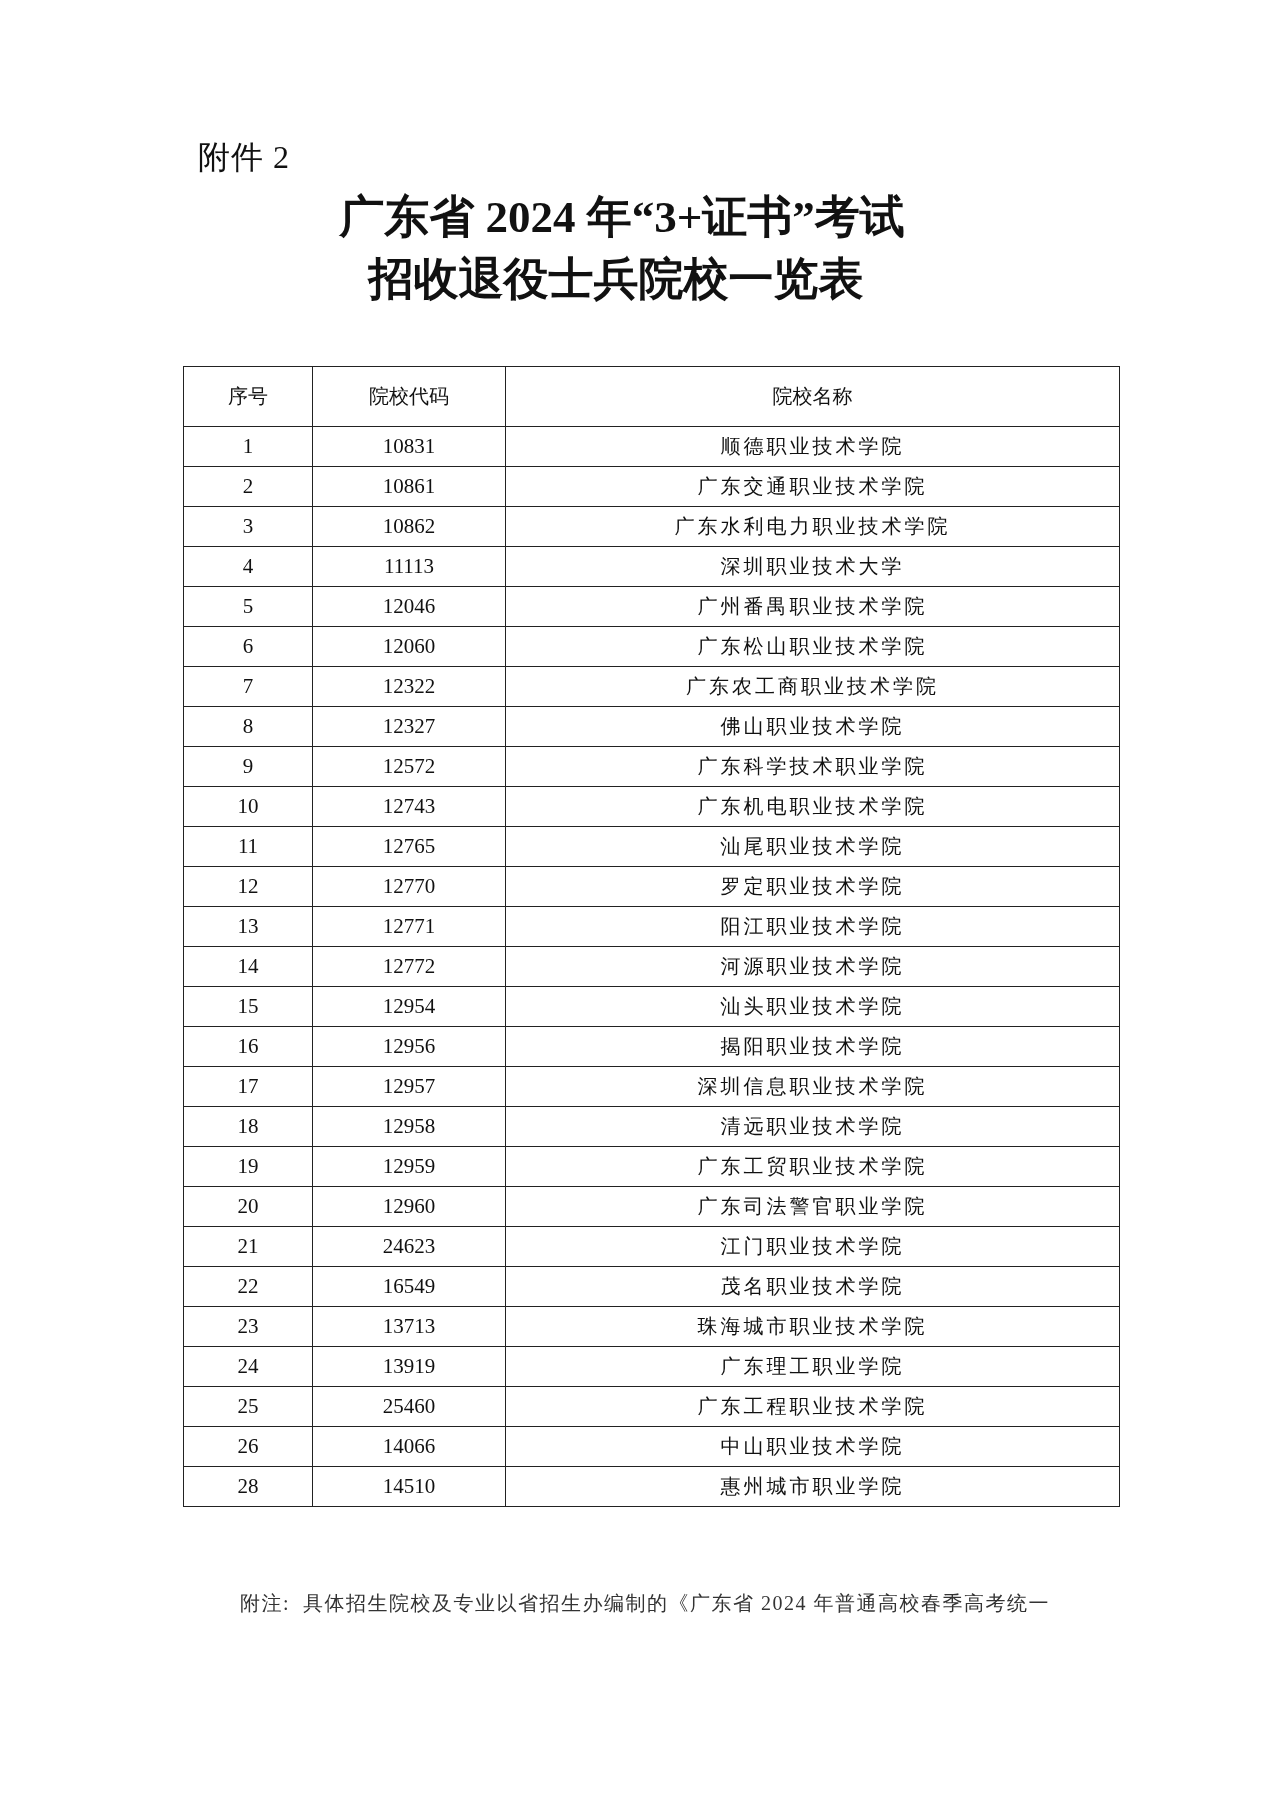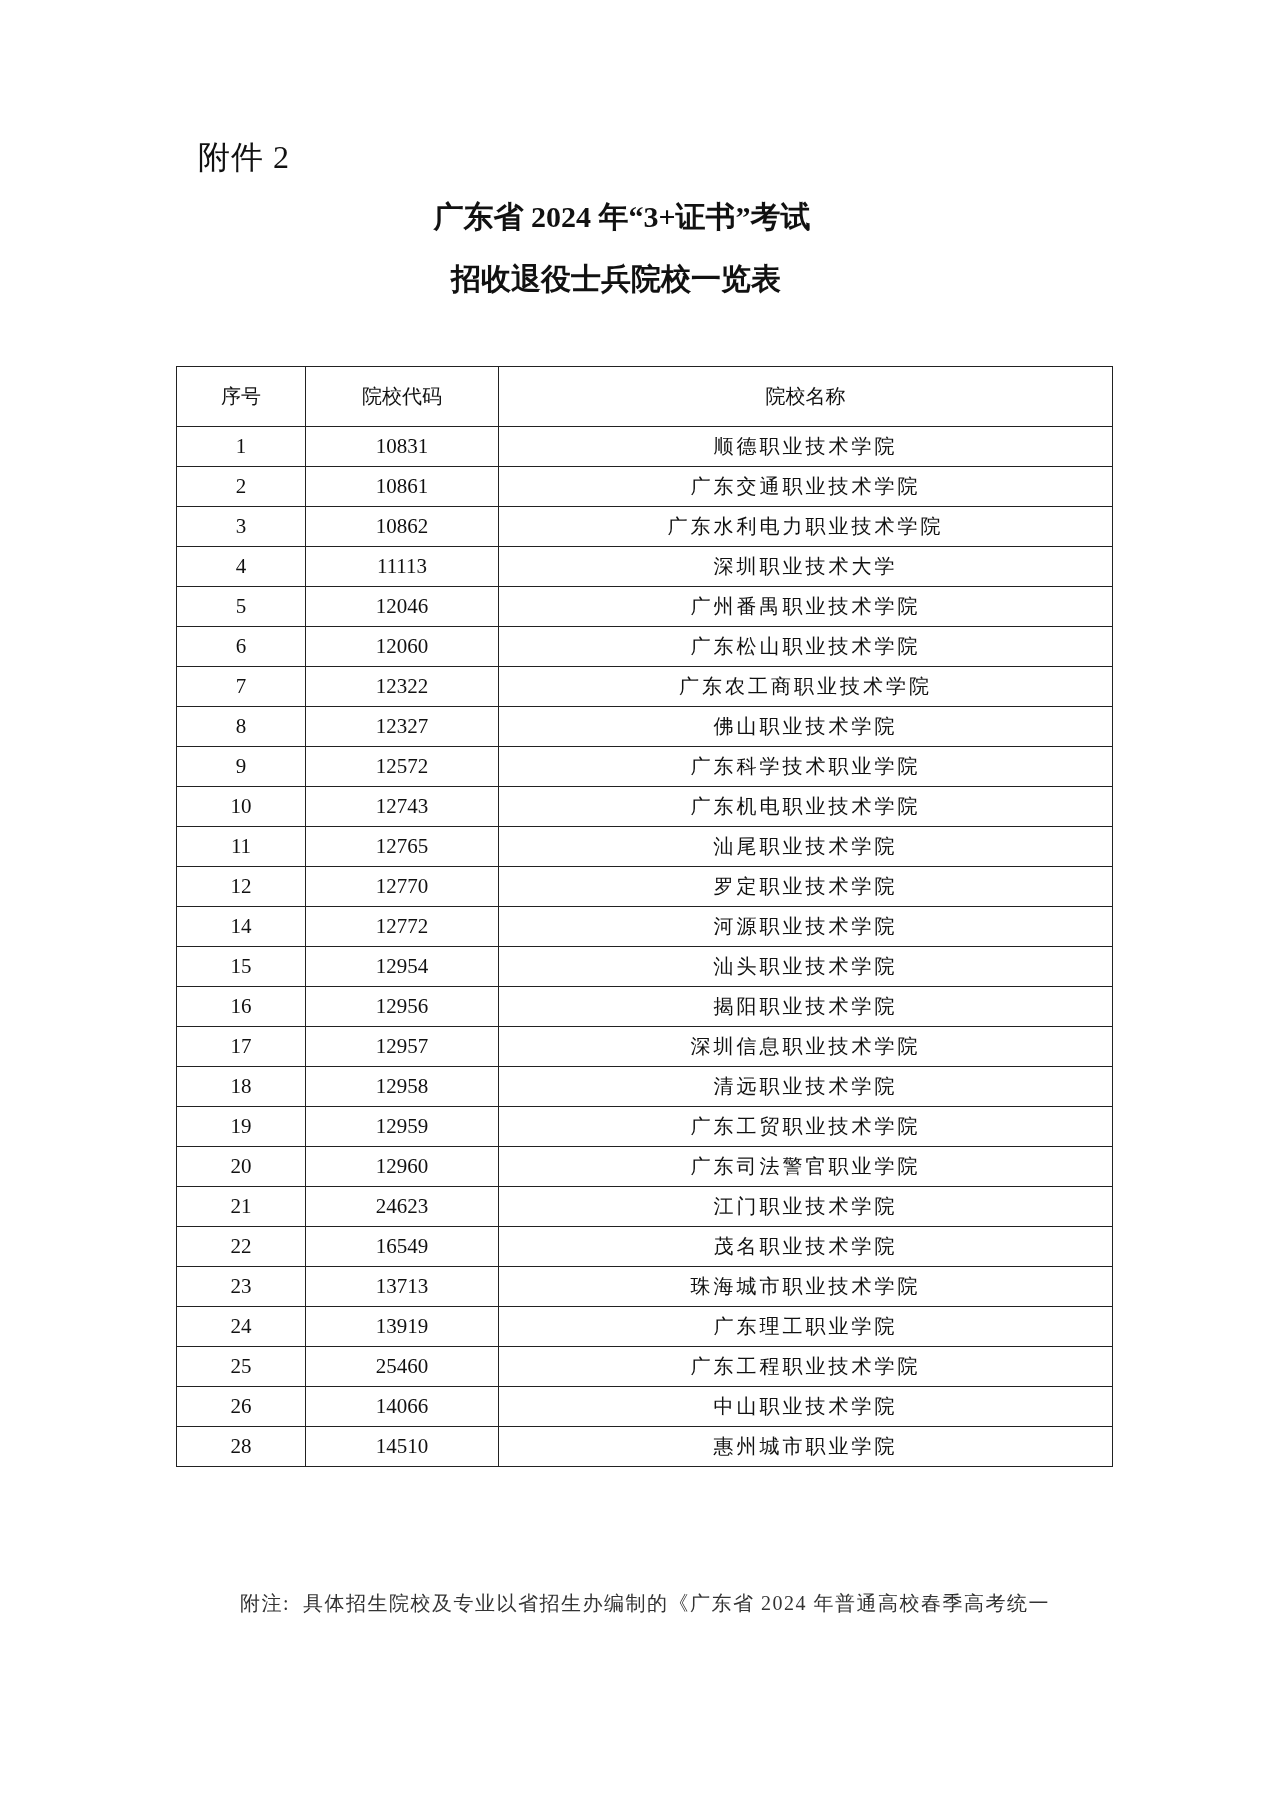--- a/index.html
+++ b/index.html
@@ -5,26 +5,26 @@
     html, body { margin: 0; padding: 0; }
     body {
       width: 1280px; height: 1810px; background: #ffffff; position: relative; overflow: hidden;
       font-family: "Liberation Serif", "DejaVu Serif", serif; color: #111;
     }
     .attachment-label {
       position: absolute; left: 198px; top: 136px; font-size: 32px; letter-spacing: 1px;
     }
     .title {
       position: absolute; left: 0; width: 1232px; text-align: center;
-      font-weight: bold; font-size: 30px; line-height: 62px; top: 186px;
+      font-weight: bold; font-size: 45px; line-height: 62px; top: 186px;
     }
     .title div { white-space: nowrap; }
     .title .l1 { padding-left: 12px; }
     table.schools {
-      position: absolute; left: 176px; top: 366px; width: 936px;
+      position: absolute; left: 183px; top: 366px; width: 936px;
       border-collapse: collapse; table-layout: fixed;
     }
     table.schools th, table.schools td {
       border: 1.4px solid #222; text-align: center; padding: 0; white-space: nowrap;
     }
     table.schools th {
       height: 59px; font-family: "DejaVu Sans", "Liberation Sans", sans-serif;
       font-weight: normal; font-size: 20px;
     }
     table.schools td { height: 39px; font-size: 21px; }
@@ -117,20 +117,25 @@
         <td>11</td>
         <td>12765</td>
         <td class="name">汕尾职业技术学院</td>
       </tr>
       <tr>
         <td>12</td>
         <td>12770</td>
         <td class="name">罗定职业技术学院</td>
       </tr>
       <tr>
+        <td>13</td>
+        <td>12771</td>
+        <td class="name">阳江职业技术学院</td>
+      </tr>
+      <tr>
         <td>14</td>
         <td>12772</td>
         <td class="name">河源职业技术学院</td>
       </tr>
       <tr>
         <td>15</td>
         <td>12954</td>
         <td class="name">汕头职业技术学院</td>
       </tr>
       <tr>

